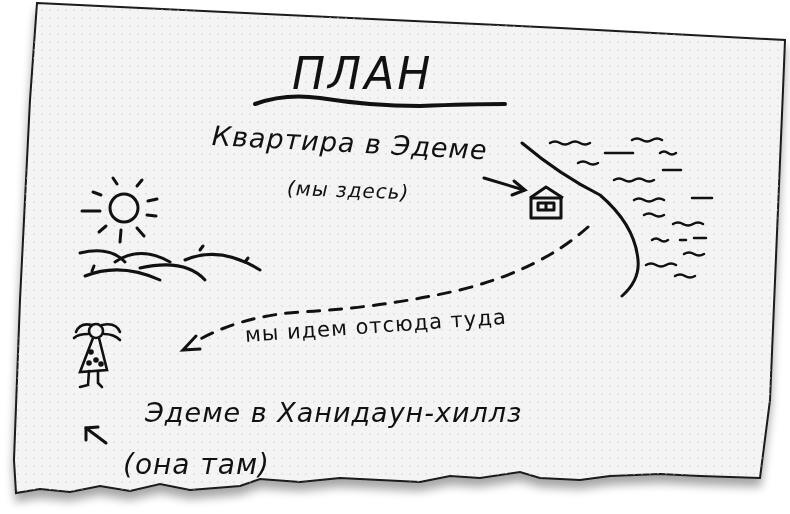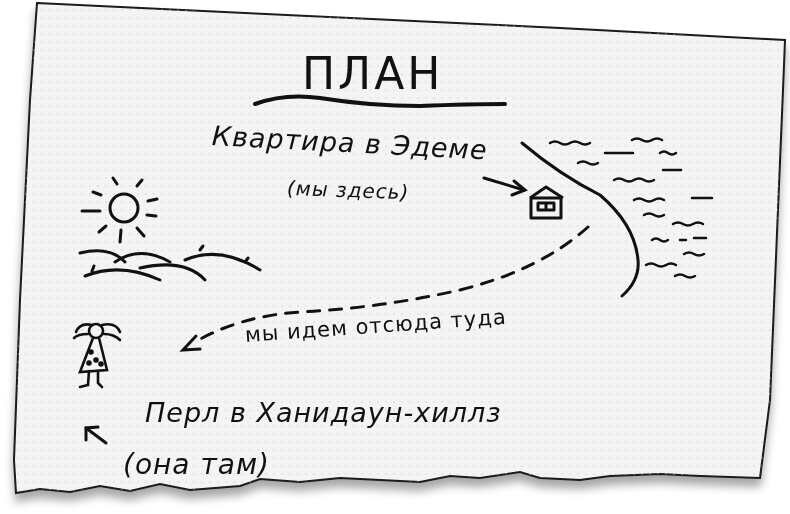--- a/index.html
+++ b/index.html
@@ -23,23 +23,24 @@
     height: 514px;
   }
   .hand {
     position: absolute;
     font-family: "DejaVu Sans", sans-serif;
     color: #111111;
     white-space: nowrap;
     transform-origin: left center;
   }
   .title {
-    left: 302px;
+    left: 292px;
     top: 48px;
     font-size: 44px;
+    font-style: italic;
     letter-spacing: 3px;
   }
   .label-eden {
     left: 212px;
     top: 120px;
     font-size: 27px;
     font-style: italic;
     transform: rotate(3deg);
     letter-spacing: 1px;
   }
@@ -181,15 +182,15 @@
     <g stroke="#111" stroke-width="3" fill="none" stroke-linecap="round">
       <path d="M106 443 L86 428"></path>
       <path d="M86 440 L86 428 L98 427"></path>
     </g>
   </svg>
 
   <div class="hand title">ПЛАН</div>
   <div class="hand label-eden">Квартира в Эдеме</div>
   <div class="hand label-eden-sub">(мы здесь)</div>
   <div class="hand label-route">мы идем отсюда туда</div>
-  <div class="hand label-pearl">Перл в Ханидаун-хиллз</div>
+  <div class="hand label-pearl">Эдеме в Ханидаун-хиллз</div>
   <div class="hand label-pearl-sub">(она там)</div>
 </div>
 
 </body></html>

